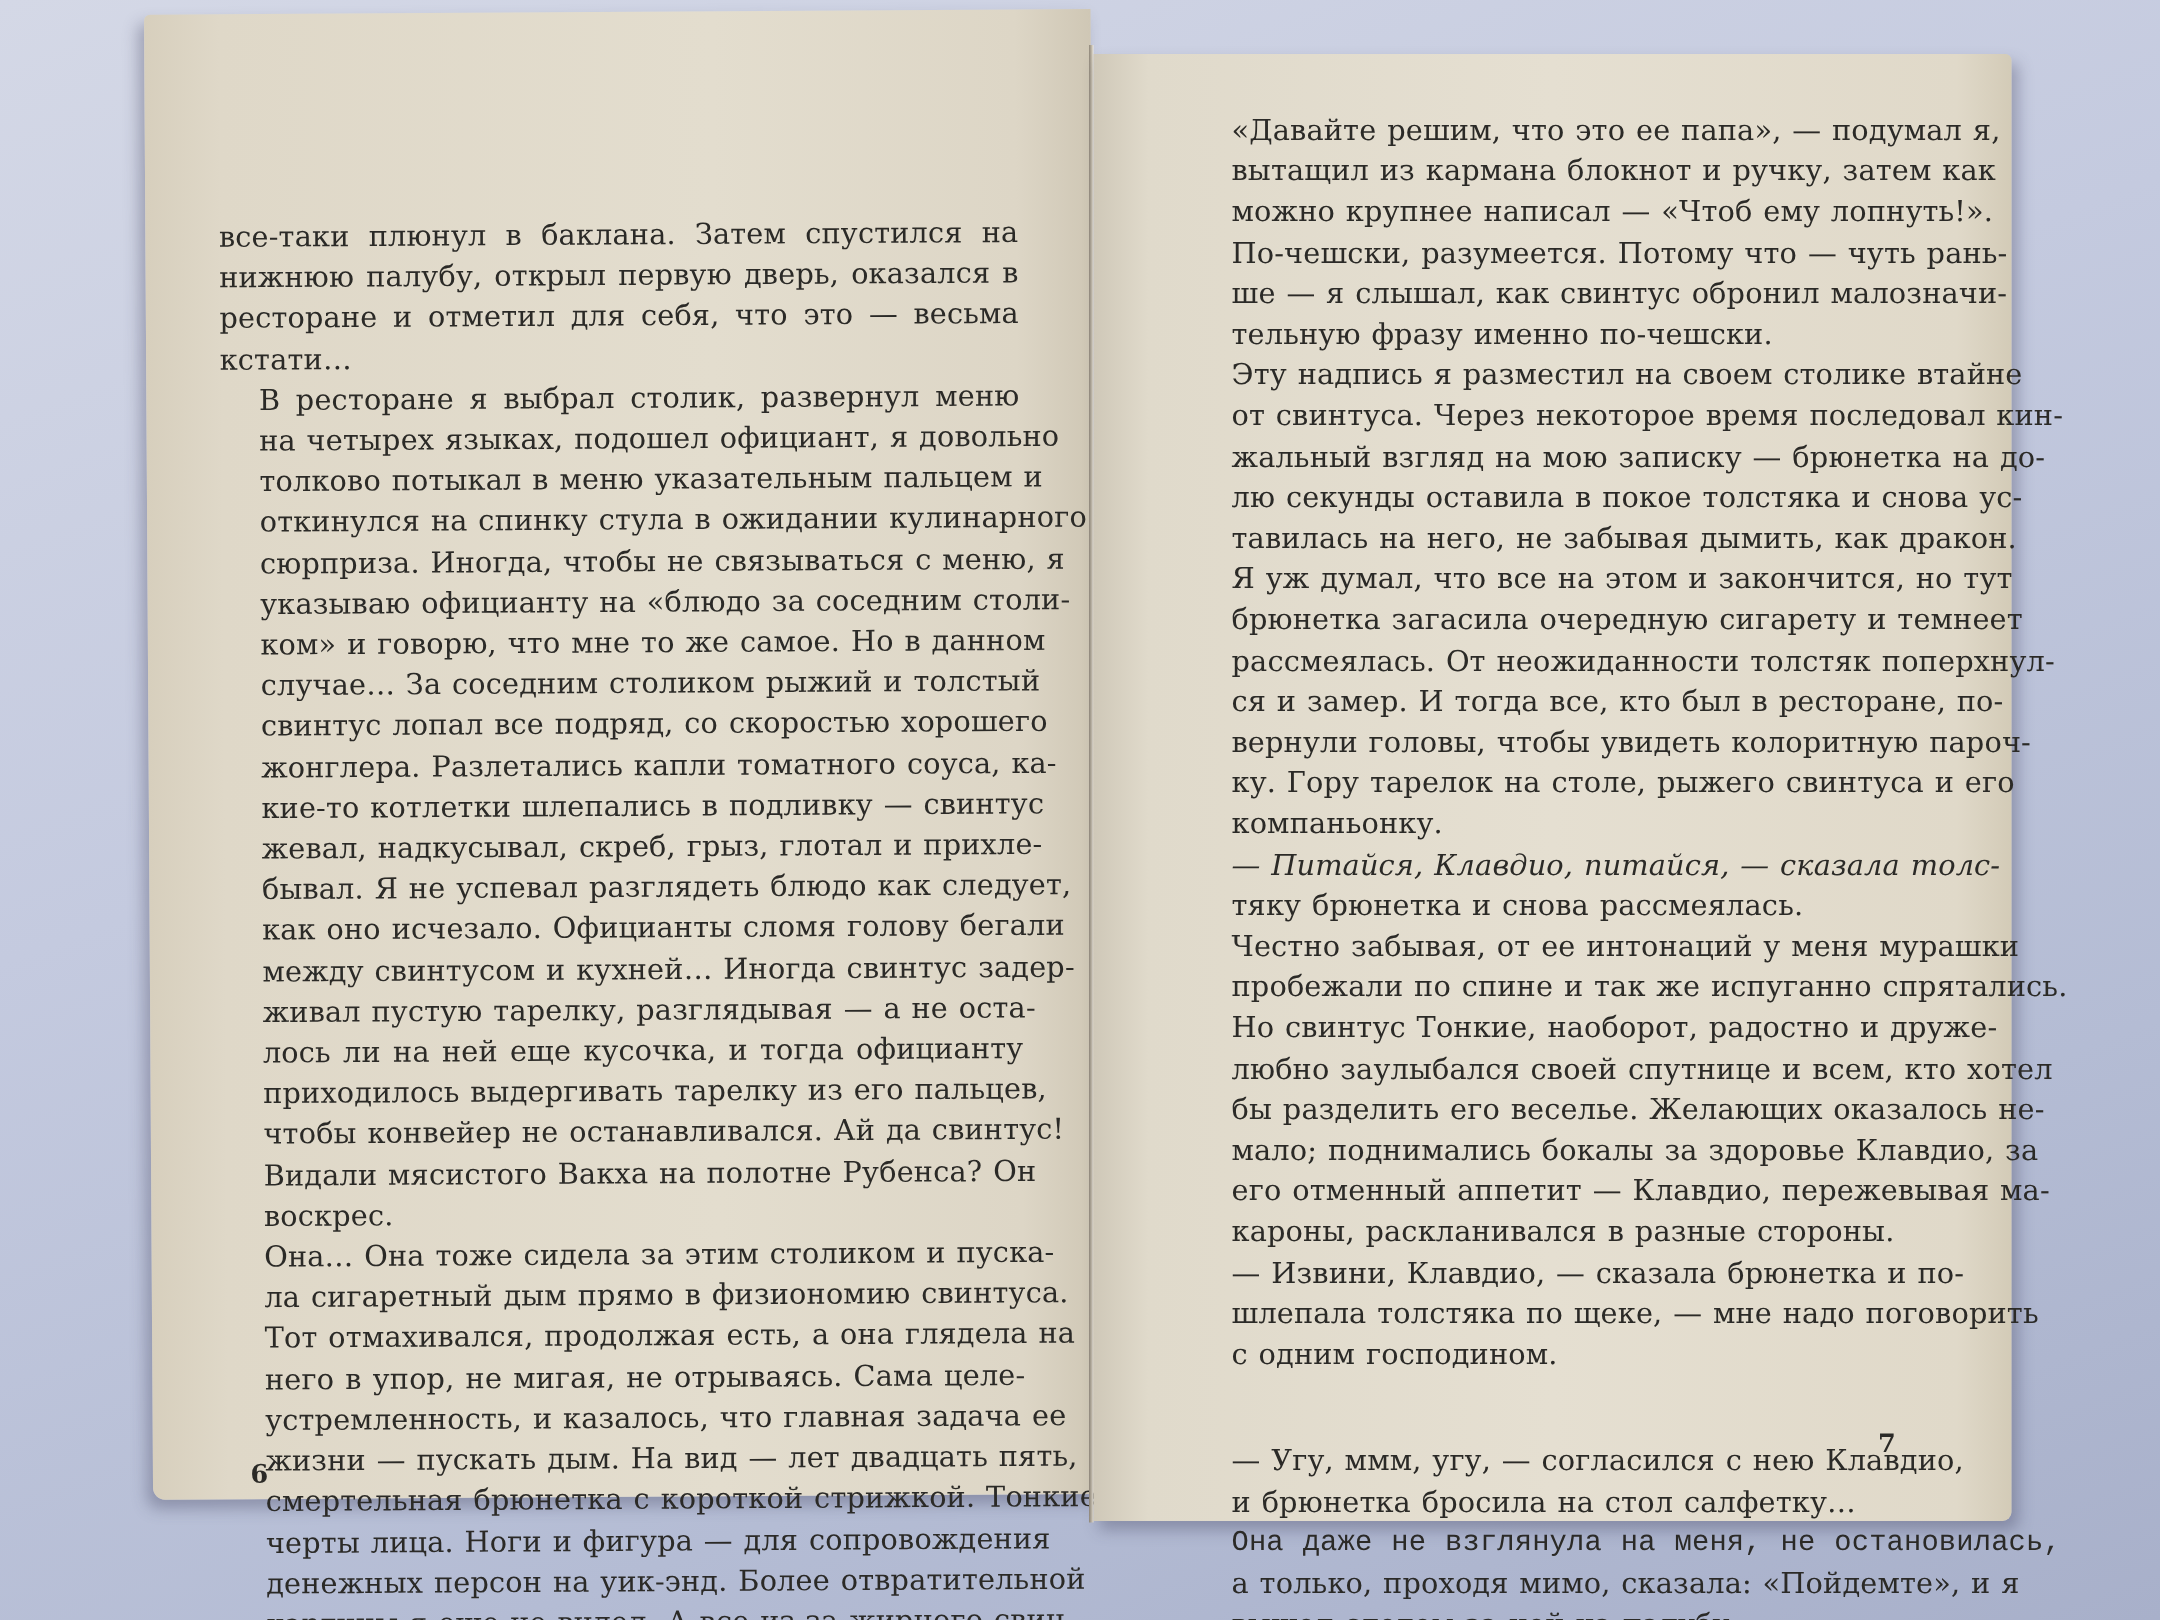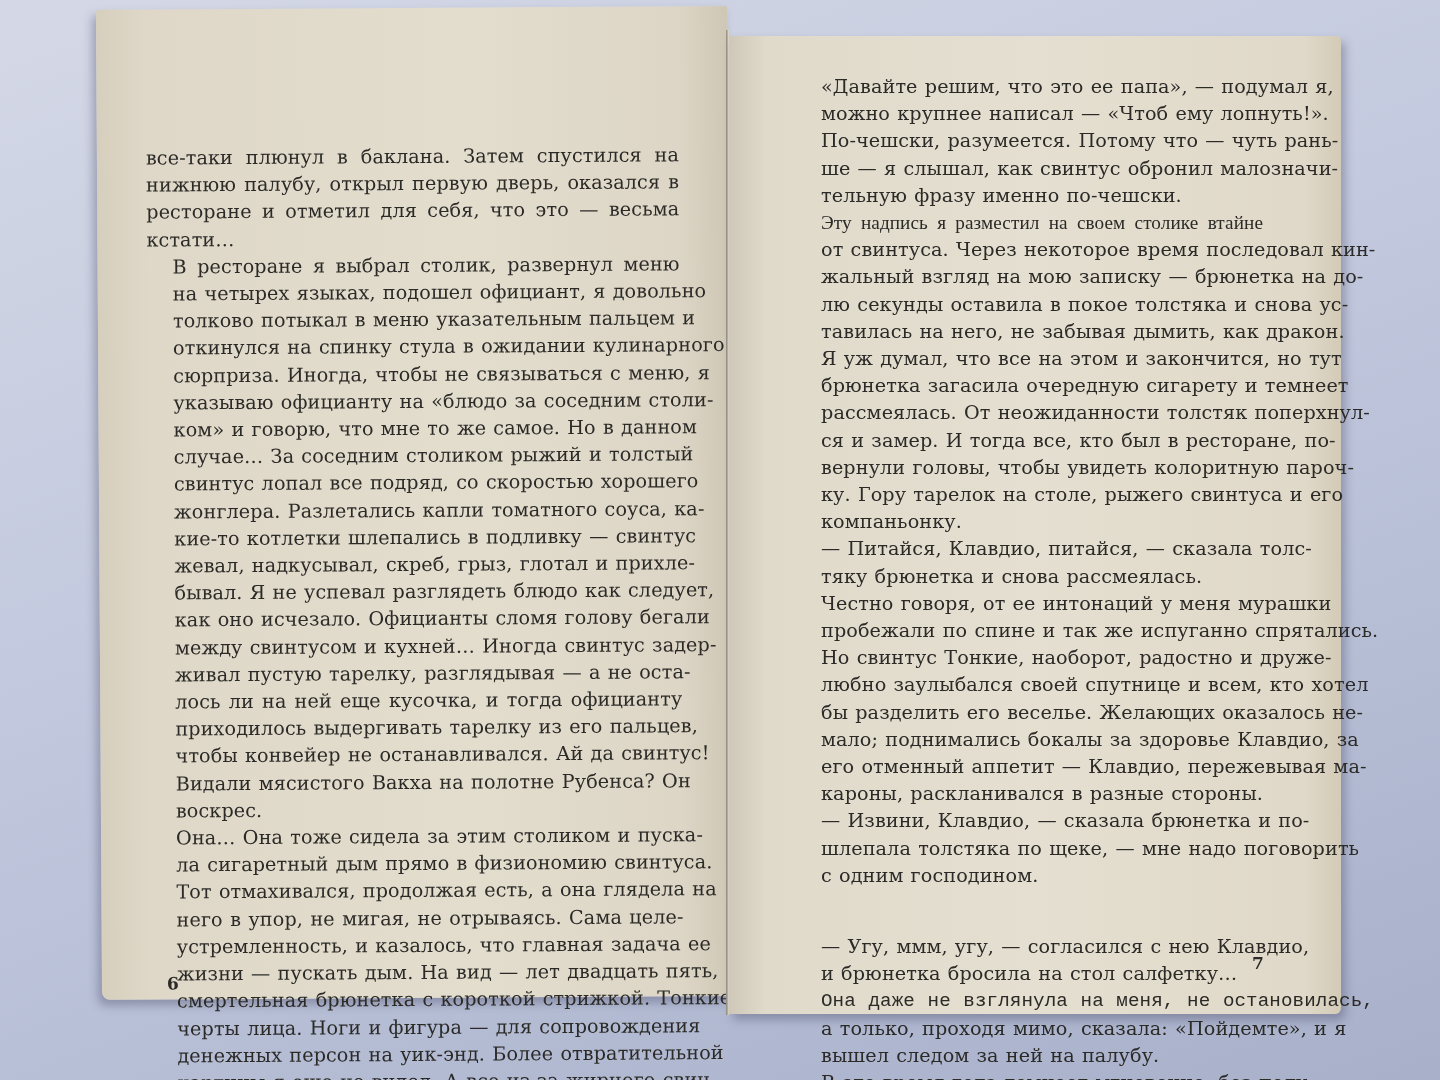--- a/index.html
+++ b/index.html
@@ -96,45 +96,46 @@
           <span class="line">картины я еще не видел. А все из-за жирного свин-</span>
         </p>
       </div>
     <div class="folio">6</div>
   </div>
   <div class="spine"></div>
   <div class="page page-right">
     <div class="text" id="right-text">
         <p class="indent">
           <span class="line" style="text-indent: 26px;">«Давайте решим, что это ее папа», — подумал я,</span>
+          <span class="line">вытащил из кармана блокнот и ручку, затем как</span>
           <span class="line">можно крупнее написал — «Чтоб ему лопнуть!».</span>
           <span class="line">По-чешски, разумеется. Потому что — чуть рань-</span>
           <span class="line">ше — я слышал, как свинтус обронил малозначи-</span>
           <span class="line last">тельную фразу именно по-чешски.</span>
         </p>
         <p class="indent">
-          <span class="line" style="text-indent: 26px; font-family: Liberation Serif, serif;">Эту надпись я разместил на своем столике втайне</span>
+          <span class="line" style="text-indent: 26px;">Эту надпись я разместил на своем столике втайне</span>
           <span class="line">от свинтуса. Через некоторое время последовал кин-</span>
           <span class="line">жальный взгляд на мою записку — брюнетка на до-</span>
           <span class="line">лю секунды оставила в покое толстяка и снова ус-</span>
           <span class="line">тавилась на него, не забывая дымить, как дракон.</span>
           <span class="line">Я уж думал, что все на этом и закончится, но тут</span>
           <span class="line">брюнетка загасила очередную сигарету и темнеет</span>
           <span class="line">рассмеялась. От неожиданности толстяк поперхнул-</span>
           <span class="line">ся и замер. И тогда все, кто был в ресторане, по-</span>
           <span class="line">вернули головы, чтобы увидеть колоритную пароч-</span>
           <span class="line">ку. Гору тарелок на столе, рыжего свинтуса и его</span>
           <span class="line last">компаньонку.</span>
         </p>
         <p class="indent">
-          <span class="line" style="text-indent: 26px;">— Питайся, Клавдио, питайся, — сказала толс-</span>
+          <span class="line" style="text-indent: 26px; font-style: italic;">— Питайся, Клавдио, питайся, — сказала толс-</span>
           <span class="line last">тяку брюнетка и снова рассмеялась.</span>
         </p>
         <p class="indent">
-          <span class="line" style="text-indent: 26px;">Честно говоря, от ее интонаций у меня мурашки</span>
+          <span class="line" style="text-indent: 26px;">Честно забывая, от ее интонаций у меня мурашки</span>
           <span class="line">пробежали по спине и так же испуганно спрятались.</span>
           <span class="line">Но свинтус Тонкие, наоборот, радостно и друже-</span>
           <span class="line">любно заулыбался своей спутнице и всем, кто хотел</span>
           <span class="line">бы разделить его веселье. Желающих оказалось не-</span>
           <span class="line">мало; поднимались бокалы за здоровье Клавдио, за</span>
           <span class="line">его отменный аппетит — Клавдио, пережевывая ма-</span>
           <span class="line last">кароны, раскланивался в разные стороны.</span>
         </p>
         <p class="indent">
           <span class="line" style="text-indent: 26px;">— Извини, Клавдио, — сказала брюнетка и по-</span>

